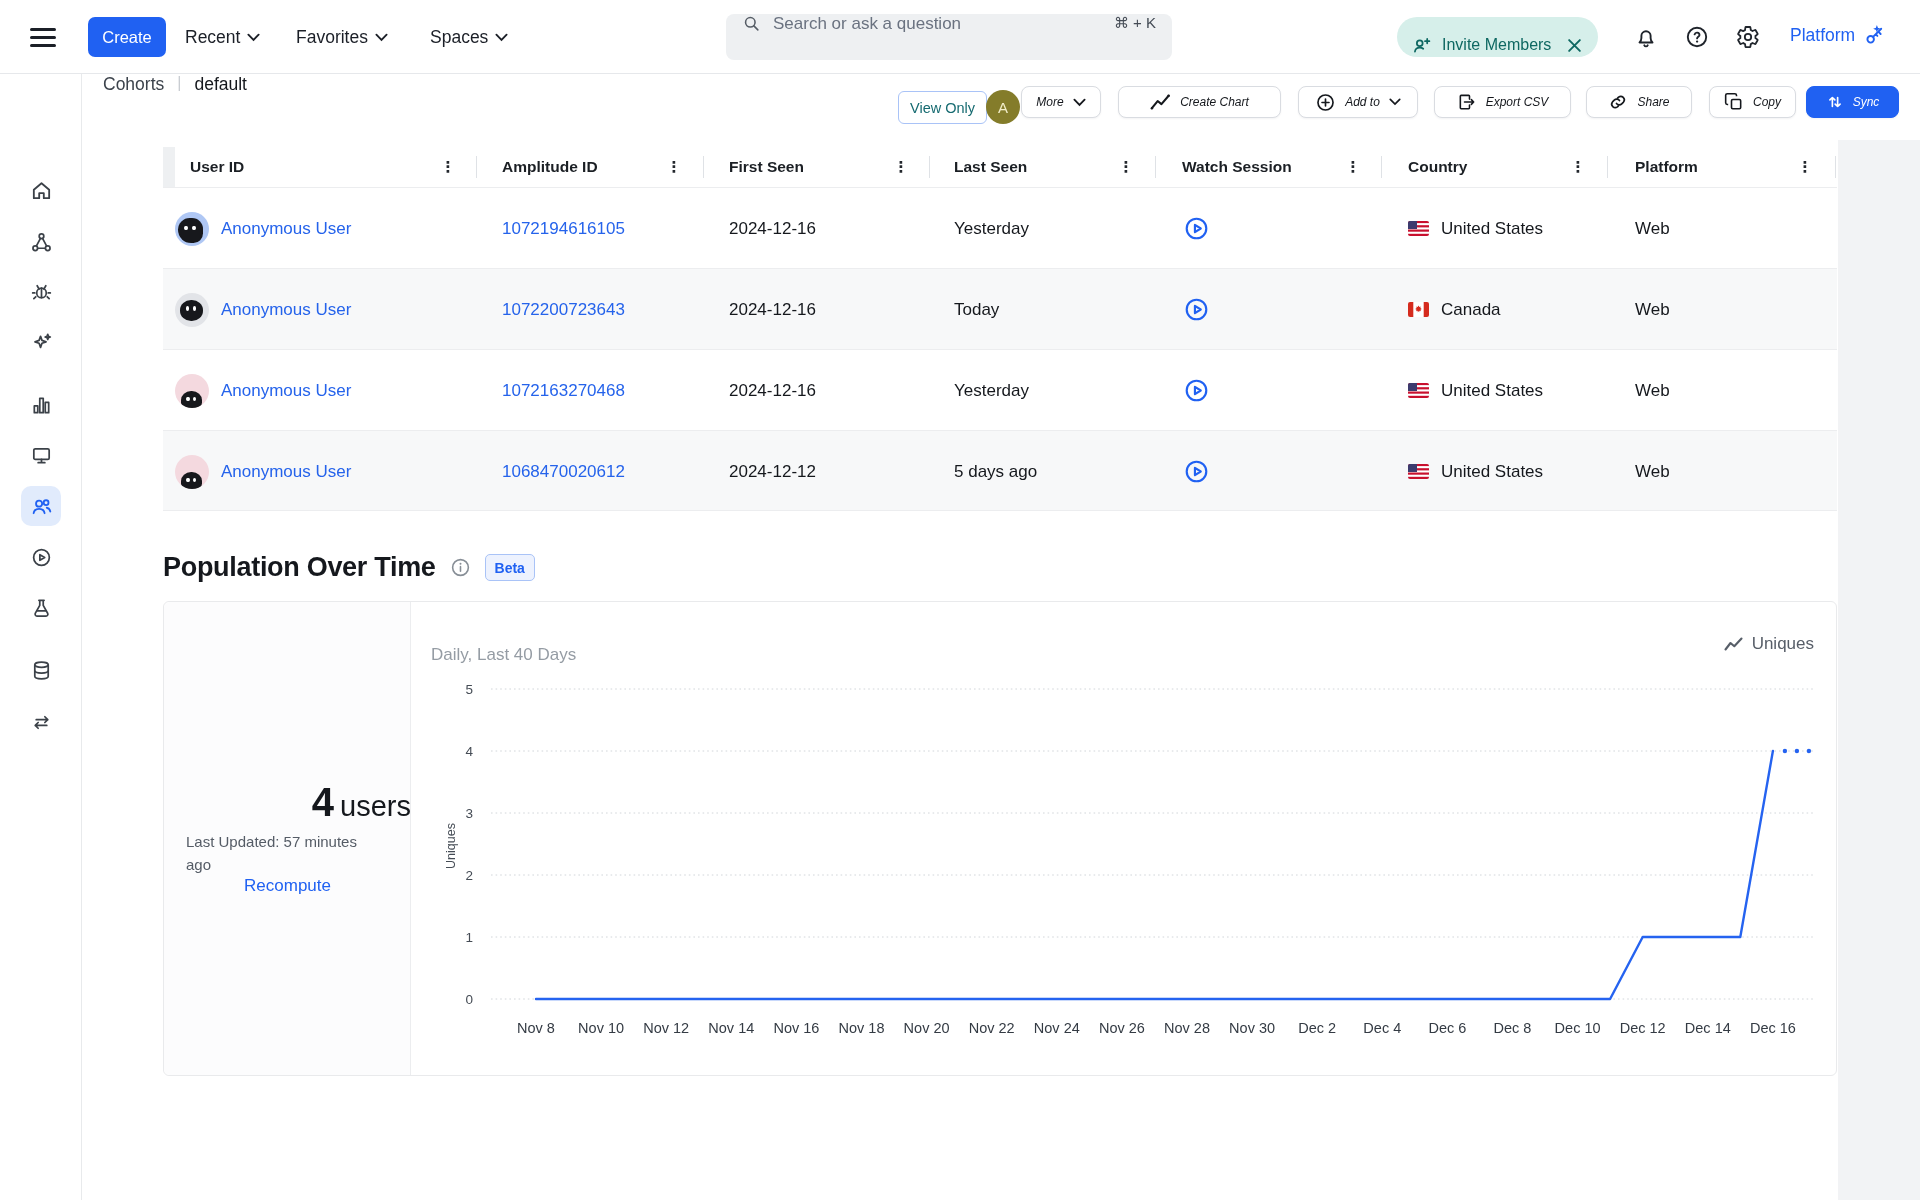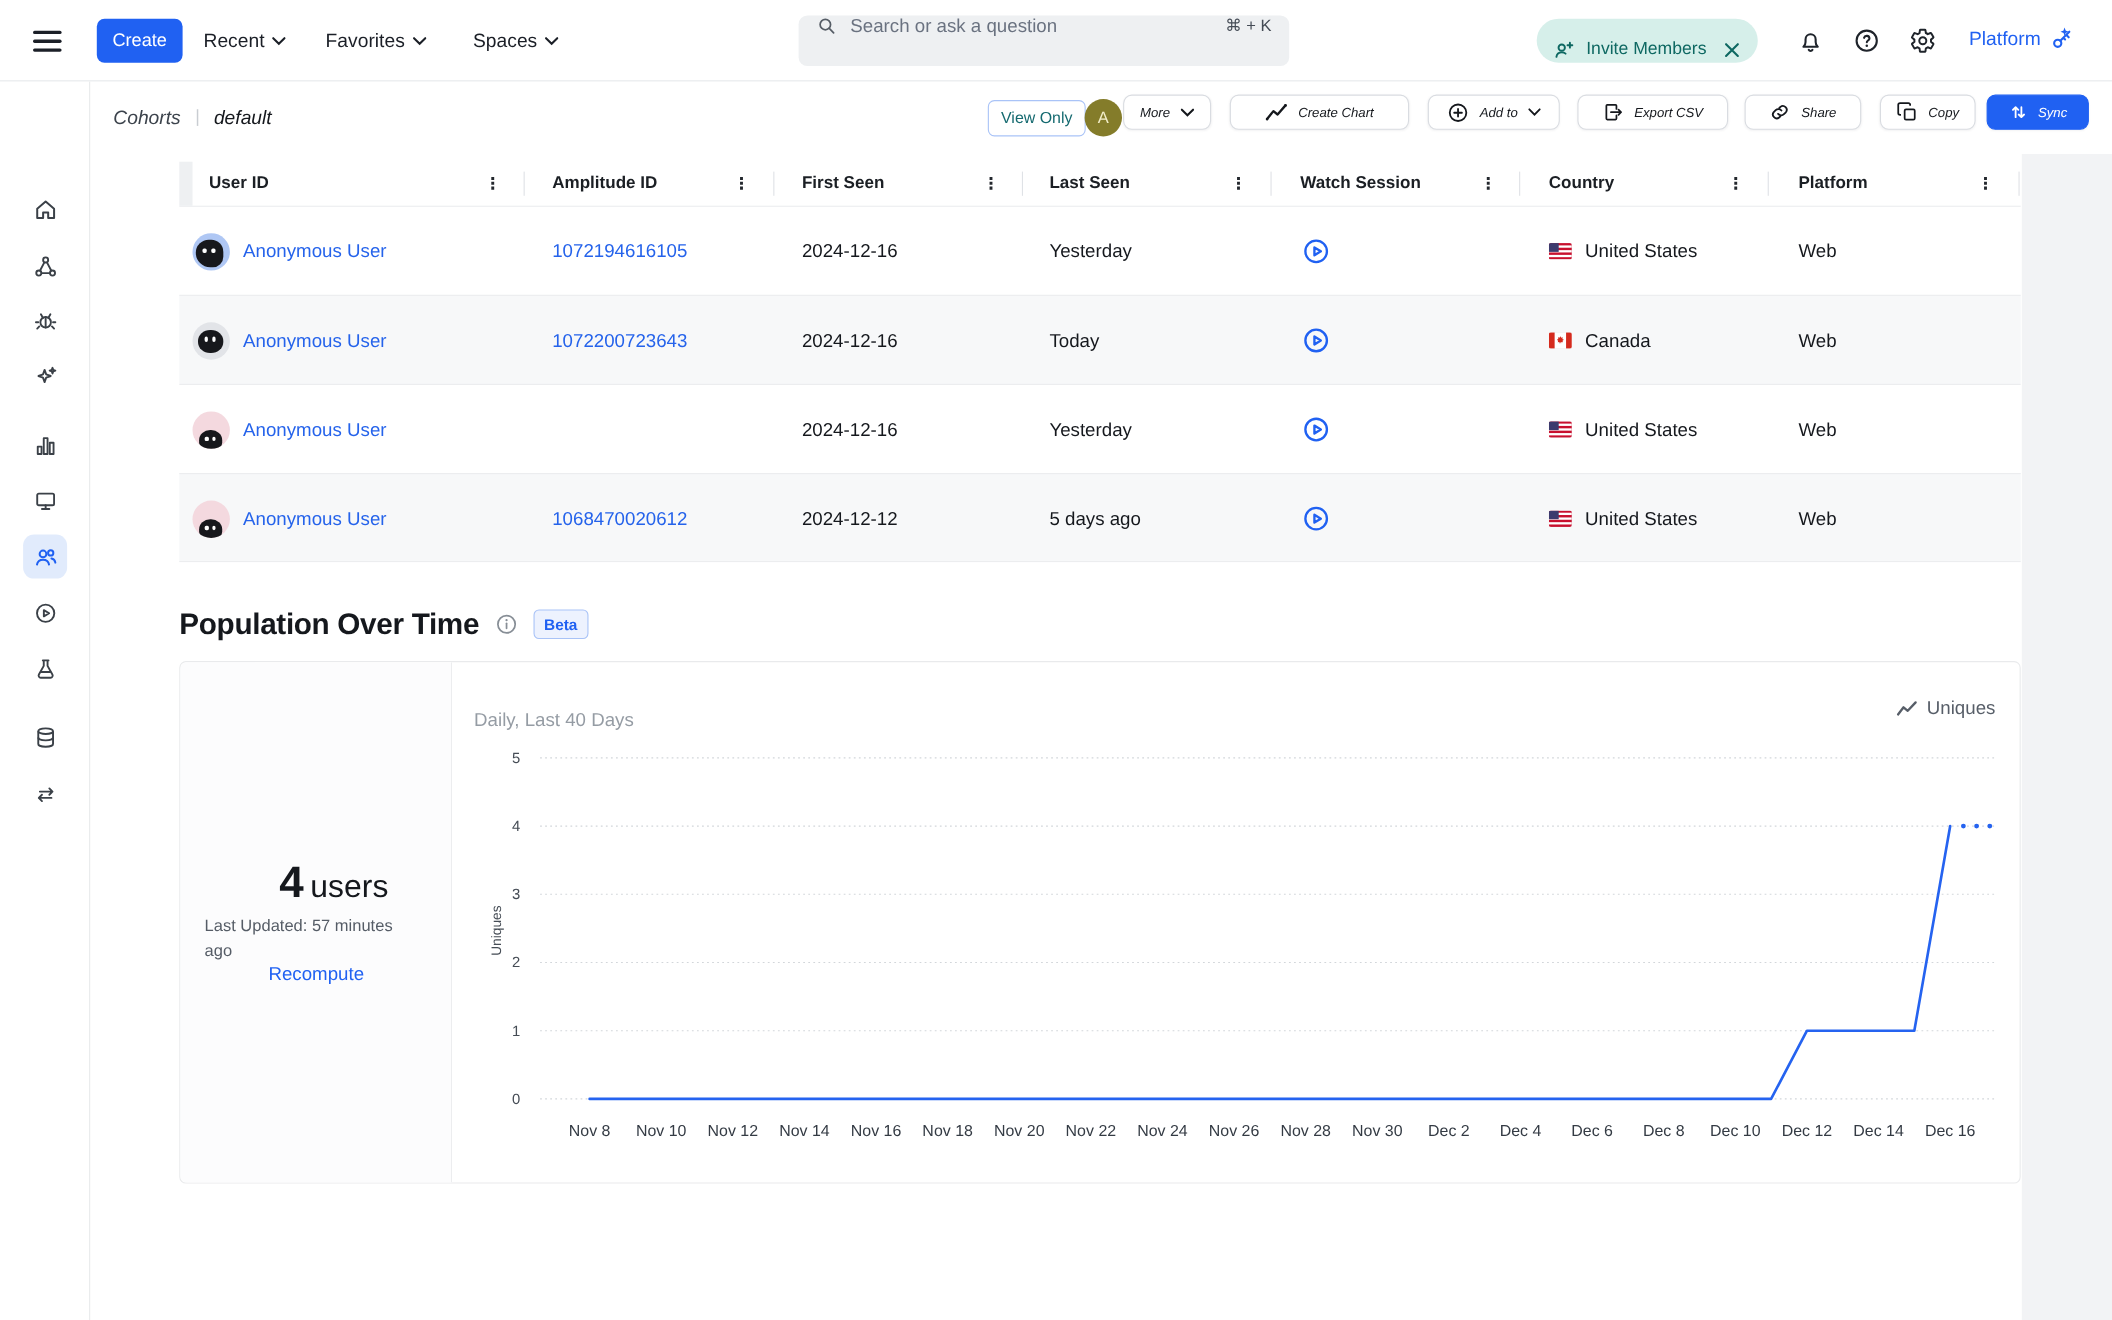--- a/index.html
+++ b/index.html
@@ -26,21 +26,21 @@
 
   
   .sidebar { position:absolute; left:0; top:74px; width:82px; height:1126px; background:#fff; border-right:1px solid #E8EAEC; z-index:4; }
   .side-item { position:absolute; left:21px; width:40px; height:40px; border-radius:10px; display:flex; align-items:center; justify-content:center; cursor:pointer; }
   .side-item.active { background:#E1EBFC; }
   .side-item svg { stroke:#3B4148; }
   .side-item.active svg { stroke:#2061F2; }
 
   
   .toolbar { position:absolute; left:82px; top:74px; width:1838px; height:66px; background:#fff; }
-  .crumb { position:absolute; left:21px; top:0; height:66px; display:flex; align-items:center; gap:13px; font-size:17.5px;font-style:italic; }
+  .crumb { position:absolute; left:21px; top:0; height:66px; display:flex; align-items:flex-start; gap:13px; font-size:17.5px; }
   .crumb .c1 { color:#3C434C; cursor:pointer; }
   .crumb .sep { color:#C9CDD2; font-size:16px; }
   .crumb .c2 { color:#15181D; }
   .viewonly { position:absolute; left:816px; top:17px; height:33px; padding:0 11px; border:1.5px solid #A9C3F7; border-radius:6px; display:flex; align-items:center; color:#156A70; font-size:14.5px; background:#fff; }
   .tb-avatar { position:absolute; left:904px; top:16px; width:34px; height:34px; border-radius:50%; background:#847C2A; color:#F2EDC9; font-size:15px; display:flex; align-items:center; justify-content:center; cursor:pointer; }
   .tb-btn { position:absolute; top:12px; height:32px; background:#fff; border:1px solid #D9DCE1; border-radius:8px; box-shadow:0 1px 2px rgba(16,24,40,.05); display:flex; align-items:center; justify-content:center; gap:9px; font-size:12px; color:#15181D; font-family:inherit; cursor:pointer;font-style:italic; }
   .tb-btn svg { flex:none; }
   .btn-more{left:939px;width:80px} .btn-chart{left:1036px;width:163px} .btn-addto{left:1216px;width:120px}
   .btn-export{left:1352px;width:137px} .btn-share{left:1504px;width:106px} .btn-copy{left:1627px;width:87px}
   .btn-sync{left:1724px;width:93px;background:#2061F2;border-color:#2061F2;color:#fff;text-align:center;}
@@ -66,21 +66,21 @@
   .av-monster-pink{background:#F4D9DF} .av-monster-pink .creature{width:21px;height:19px;left:6px;top:17px;border-radius:48% 48% 40% 40%;}
   .playbtn { width:27px; height:27px; cursor:pointer; }
   .flag { width:21px; height:15px; border-radius:2px; overflow:hidden; box-shadow:0 0 0 1px rgba(0,0,0,.07) inset; flex:none; display:flex; }
 
   
   .pop-head { position:absolute; left:163px; top:552px; display:flex; align-items:center; gap:14px; }
   .pop-title { font-size:27px; font-weight:600; letter-spacing:-.3px; color:#15181D; }
   .beta { height:27px; padding:0 9px; display:flex; align-items:center; background:#EDF2FE; border:1px solid #A9C3F7; border-radius:5px; color:#2061F2; font-size:14px; font-weight:600; }
   .card { position:absolute; left:163px; top:601px; width:1674px; height:475px; border:1px solid #E9EAEC; border-radius:6px; background:#fff; }
   .panel { position:absolute; left:0; top:0; width:247px; height:473px; background:#FCFCFD; border-right:1px solid #ECEDEF; border-radius:6px 0 0 6px; }
-  .users-line { position:absolute; left:16px; top:178px; width:247px; text-align:center; color:#15181D; }
+  .users-line { position:absolute; left:0; top:178px; width:247px; text-align:right; color:#15181D; }
   .users-line .n { font-size:40px; font-weight:600; }
   .users-line .w { font-size:29px; font-weight:500; margin-left:6px; }
   .last-upd { position:absolute; left:22px; top:228px; width:200px; font-size:15px; line-height:1.55; color:#555C66; }
   .recompute { position:absolute; left:0; top:274px; width:247px; text-align:center; font-size:17px; color:#2061F2; cursor:pointer; }
   .chart-sub { position:absolute; left:267px; top:30px; font-size:17px; color:#959CA4;margin-top:13px; }
   .legend { position:absolute; right:22px; top:32px; display:flex; align-items:center; gap:9px; font-size:17px; color:#575E68; }
   .plot { position:absolute; left:0; top:0; width:1674px; height:475px; }
 
   .right-gutter { position:absolute; left:1838px; top:140px; width:82px; height:1060px; background:#F2F3F5; }
 </style>
@@ -401,20 +401,23 @@
             <span>Web</span>
           </div>
     </div>
         <div class="trow">
       <div class="cell" style="left:12px">
         <span class="avatar av-monster-pink">
               <span class="creature"></span>
             </span>
         <a class="blue">Anonymous User</a>
       </div>
+      <div class="cell" style="left:339px">
+            <a class="blue">1072163270468</a>
+          </div>
       <div class="cell" style="left:566px">
             <span>2024-12-16</span>
           </div>
       <div class="cell" style="left:791px">
             <span>Yesterday</span>
           </div>
       <div class="cell" style="left:1020px">
         <svg class="playbtn" viewBox="0 0 24 24" fill="none" stroke="#2061F2" stroke-width="1.9" stroke-linejoin="round">
               <circle cx="12" cy="12" r="8.7"></circle>
               <path d="M10.6 8.8l5.2 3.2-5.2 3.2z"></path>

